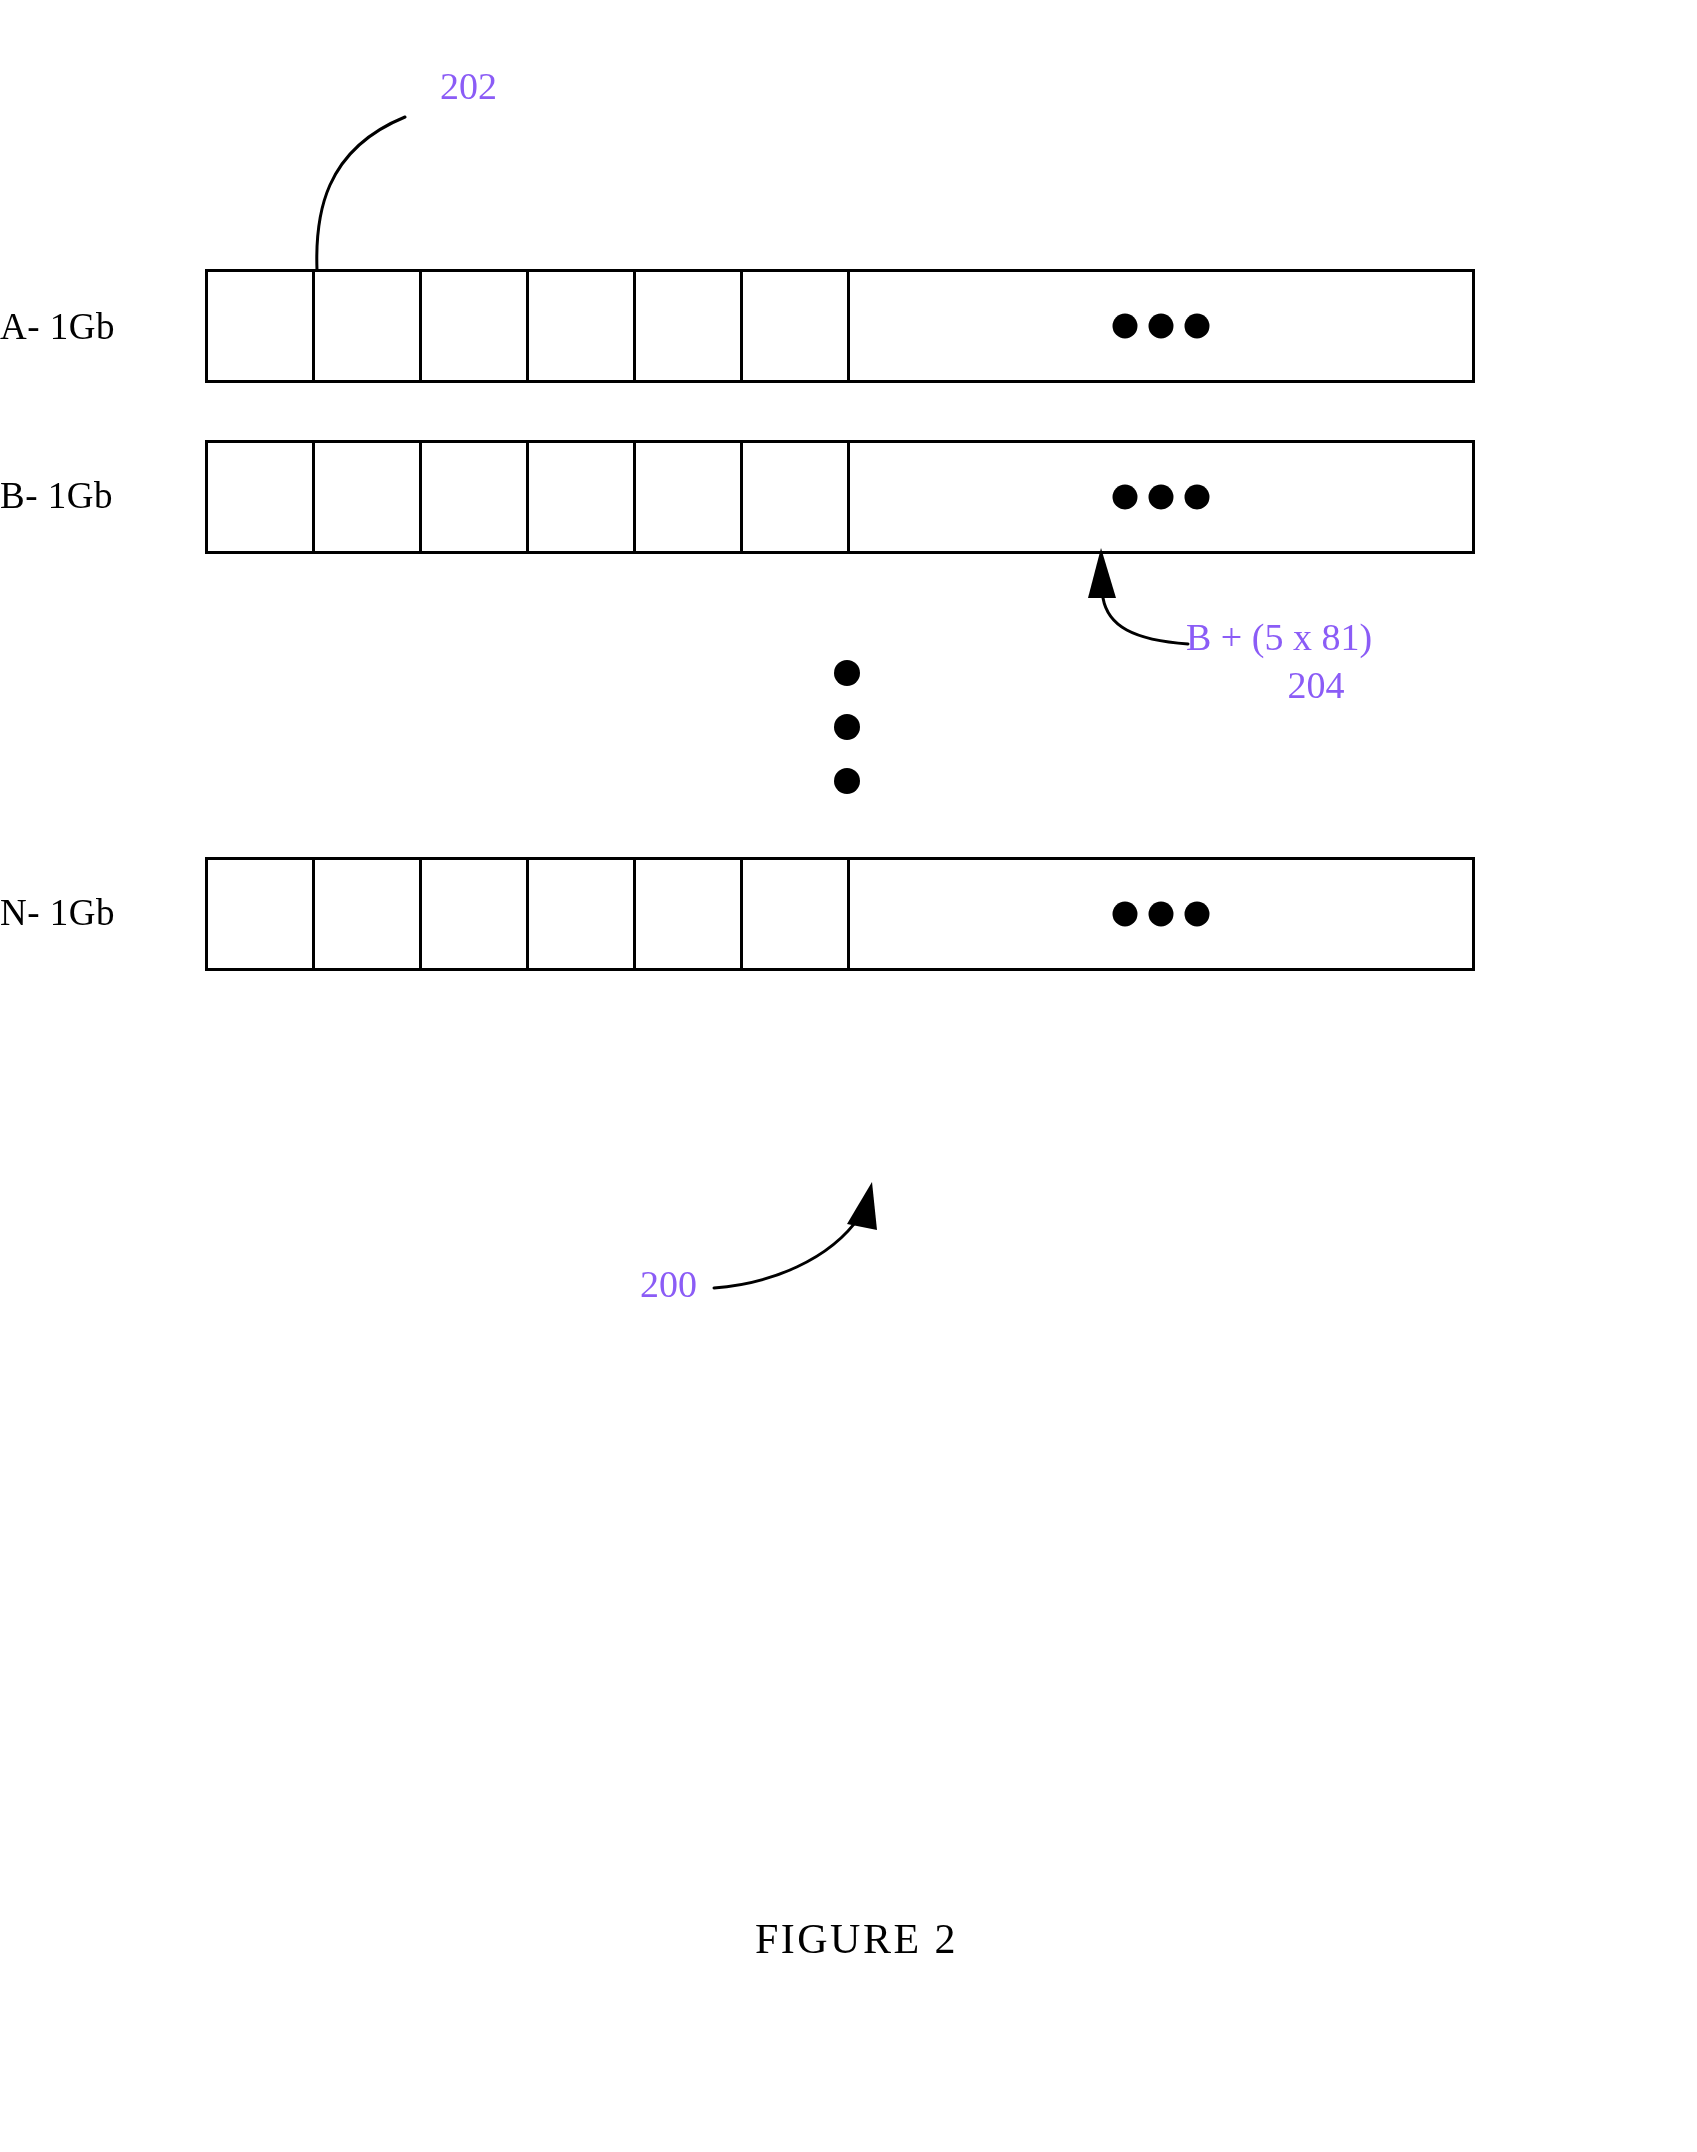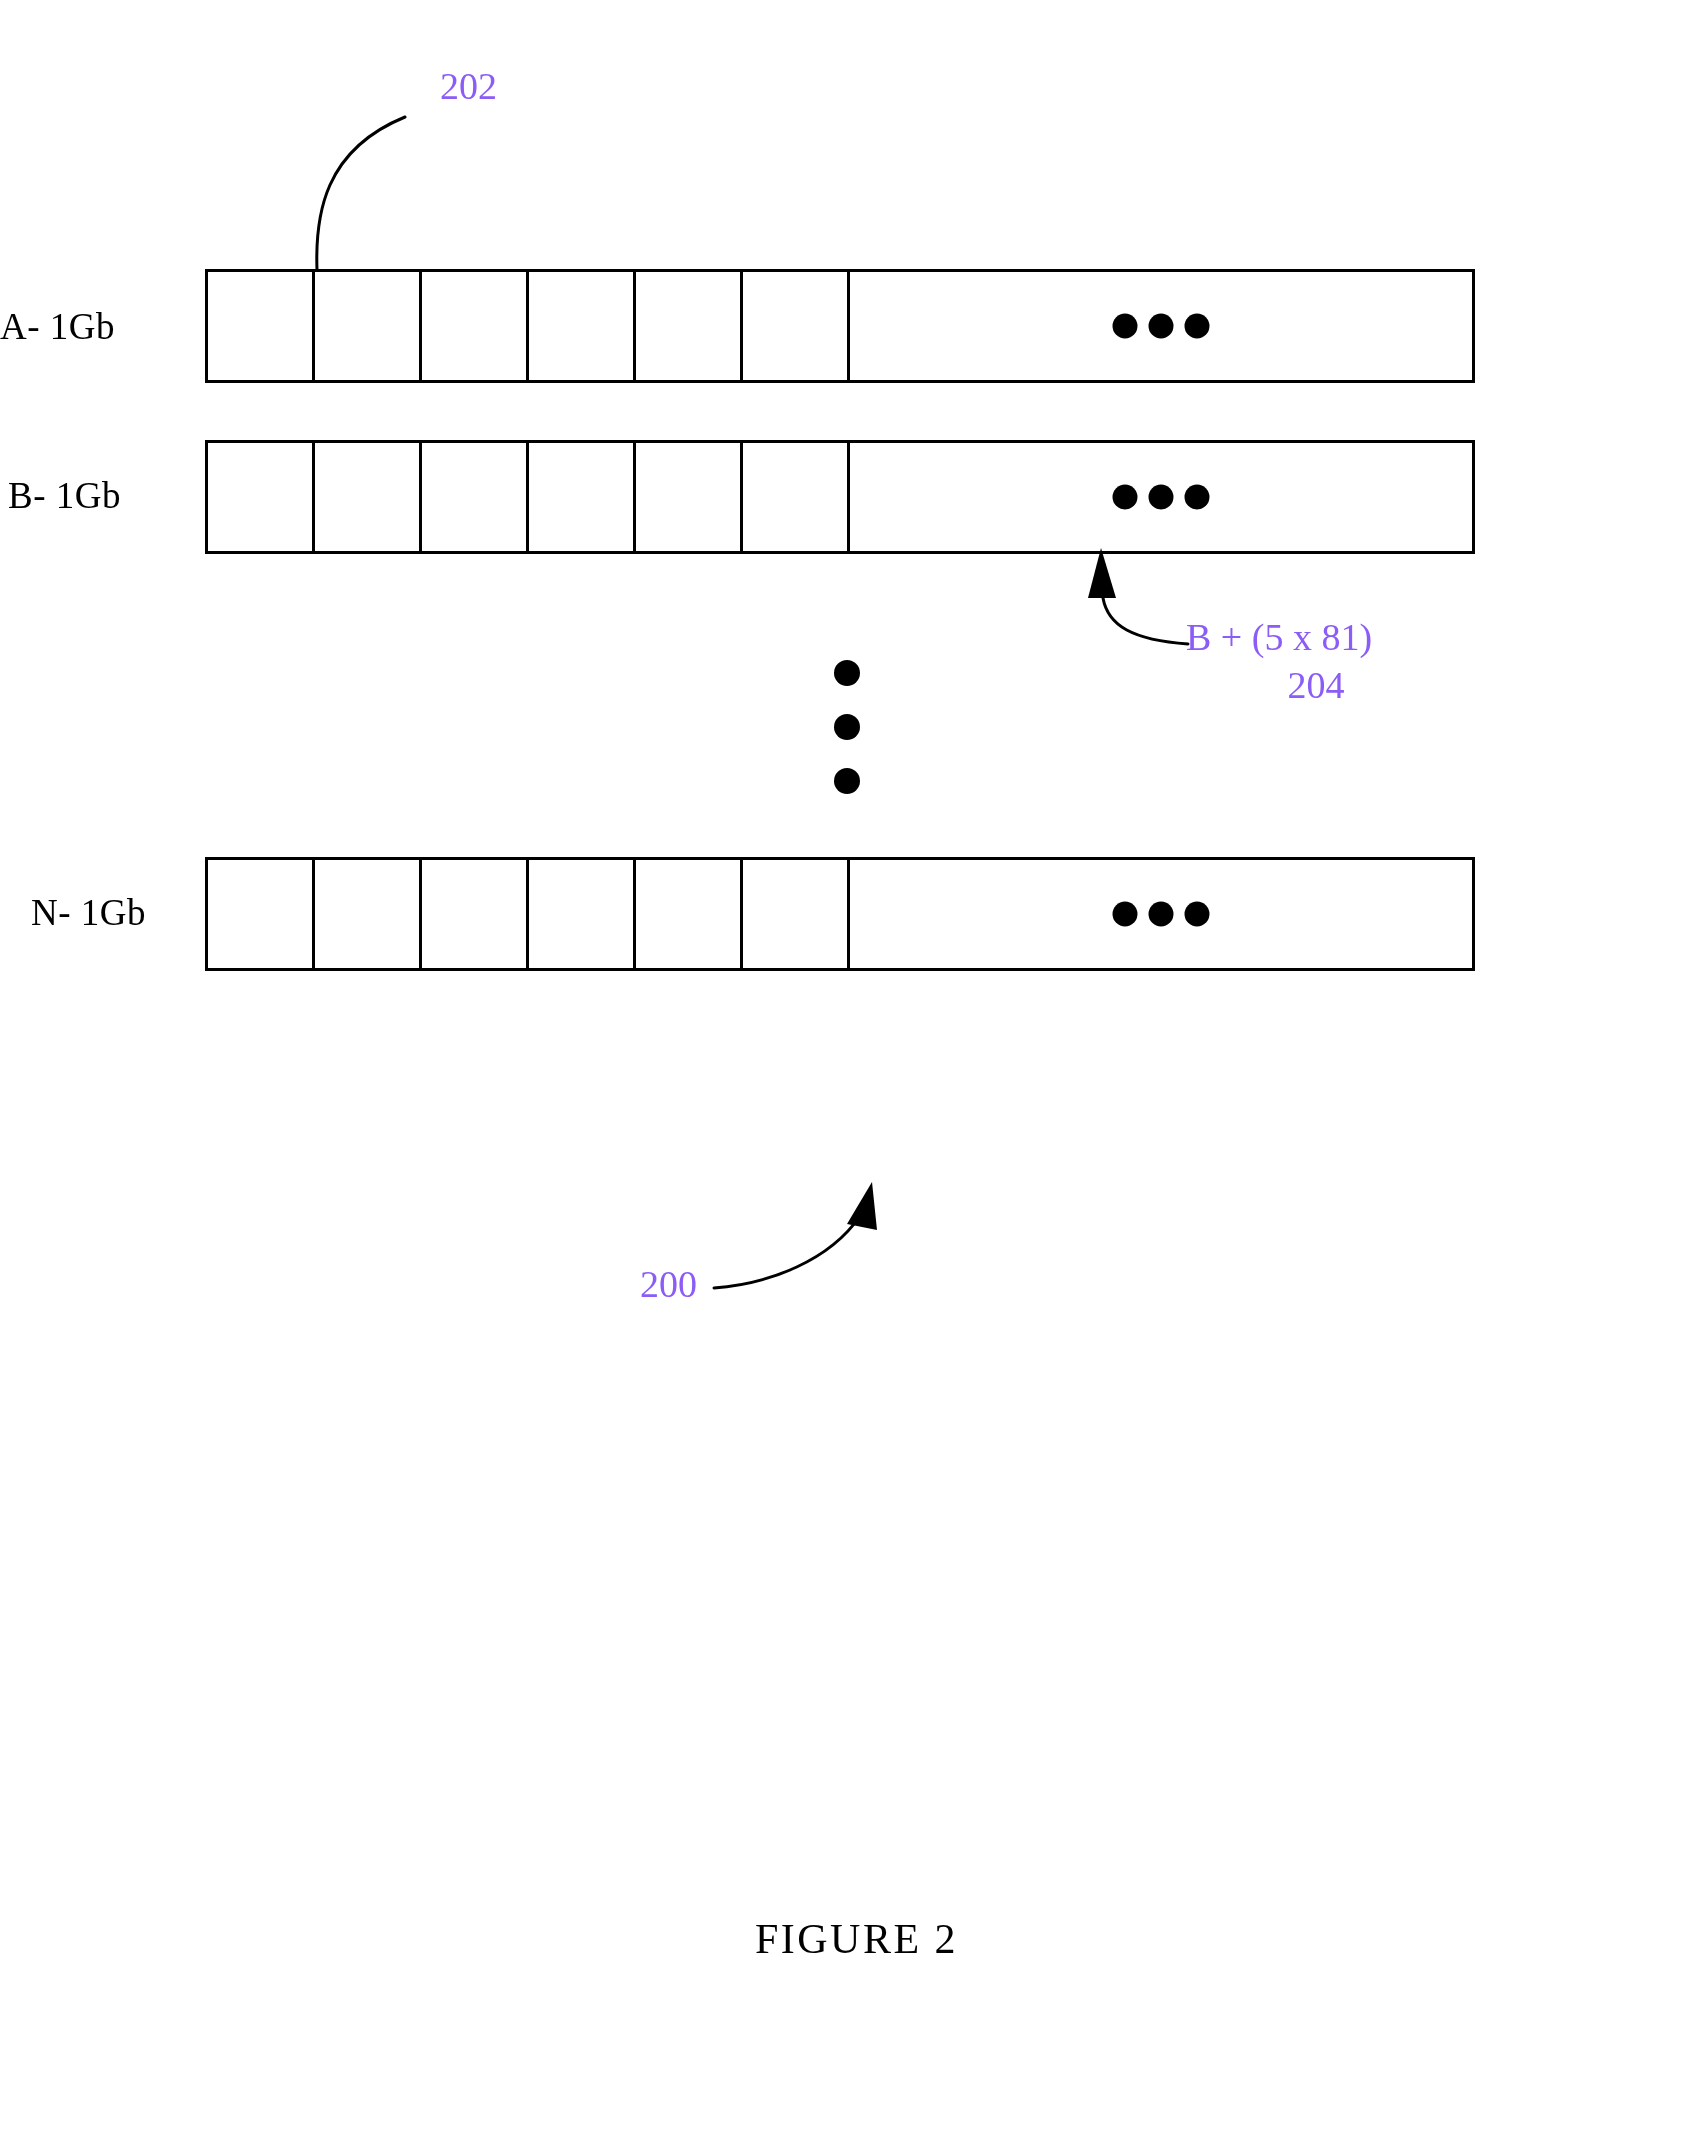--- a/index.html
+++ b/index.html
@@ -143,21 +143,21 @@
           <span class="dot"></span>
       </span>
     </div>
   </div>
 
   <svg class="leader-svg" style="left:300px; top:95px; width:130px; height:180px;" viewBox="0 0 130 180">
     <path d="M 17 175 C 15 120, 24 55, 105 22"></path>
   </svg>
   <div class="ref-num" style="left:440px; top:64px;">202</div>
 
-  <div class="row-label" style="left:8px; top:477px; width:185px;">B- 1Gb</div>
+  <div class="row-label" style="left:0px; top:477px; width:185px;">B- 1Gb</div>
 
   <div class="bank-row" style="left:205px; top:440px; width:1270px; height:114px;">
     <div class="bank-cell" style="width:107px;"></div>
     <div class="bank-cell" style="width:107px;"></div>
     <div class="bank-cell" style="width:107px;"></div>
     <div class="bank-cell" style="width:107px;"></div>
     <div class="bank-cell" style="width:107px;"></div>
     <div class="bank-cell" style="width:107px;"></div>
     <div class="bank-cell last" style="flex:1 1 auto;">
       <span class="h-ellipsis">
@@ -174,21 +174,21 @@
   </svg>
   <div class="ref-num" style="left:1186px; top:615px;">B + (5 x 81)</div>
   <div class="ref-num centered" style="left:1186px; top:663px; width:260px;">204</div>
 
   <div class="v-ellipsis" style="left:834px; top:660px;">
     <span class="dot"></span>
       <span class="dot"></span>
       <span class="dot"></span>
   </div>
 
-  <div class="row-label" style="left:0px; top:894px; width:185px;padding-left:31px;">N- 1Gb</div>
+  <div class="row-label" style="left:0px; top:894px; width:185px;">N- 1Gb</div>
 
   <div class="bank-row" style="left:205px; top:857px; width:1270px; height:114px;">
     <div class="bank-cell" style="width:107px;"></div>
     <div class="bank-cell" style="width:107px;"></div>
     <div class="bank-cell" style="width:107px;"></div>
     <div class="bank-cell" style="width:107px;"></div>
     <div class="bank-cell" style="width:107px;"></div>
     <div class="bank-cell" style="width:107px;"></div>
     <div class="bank-cell last" style="flex:1 1 auto;">
       <span class="h-ellipsis">

